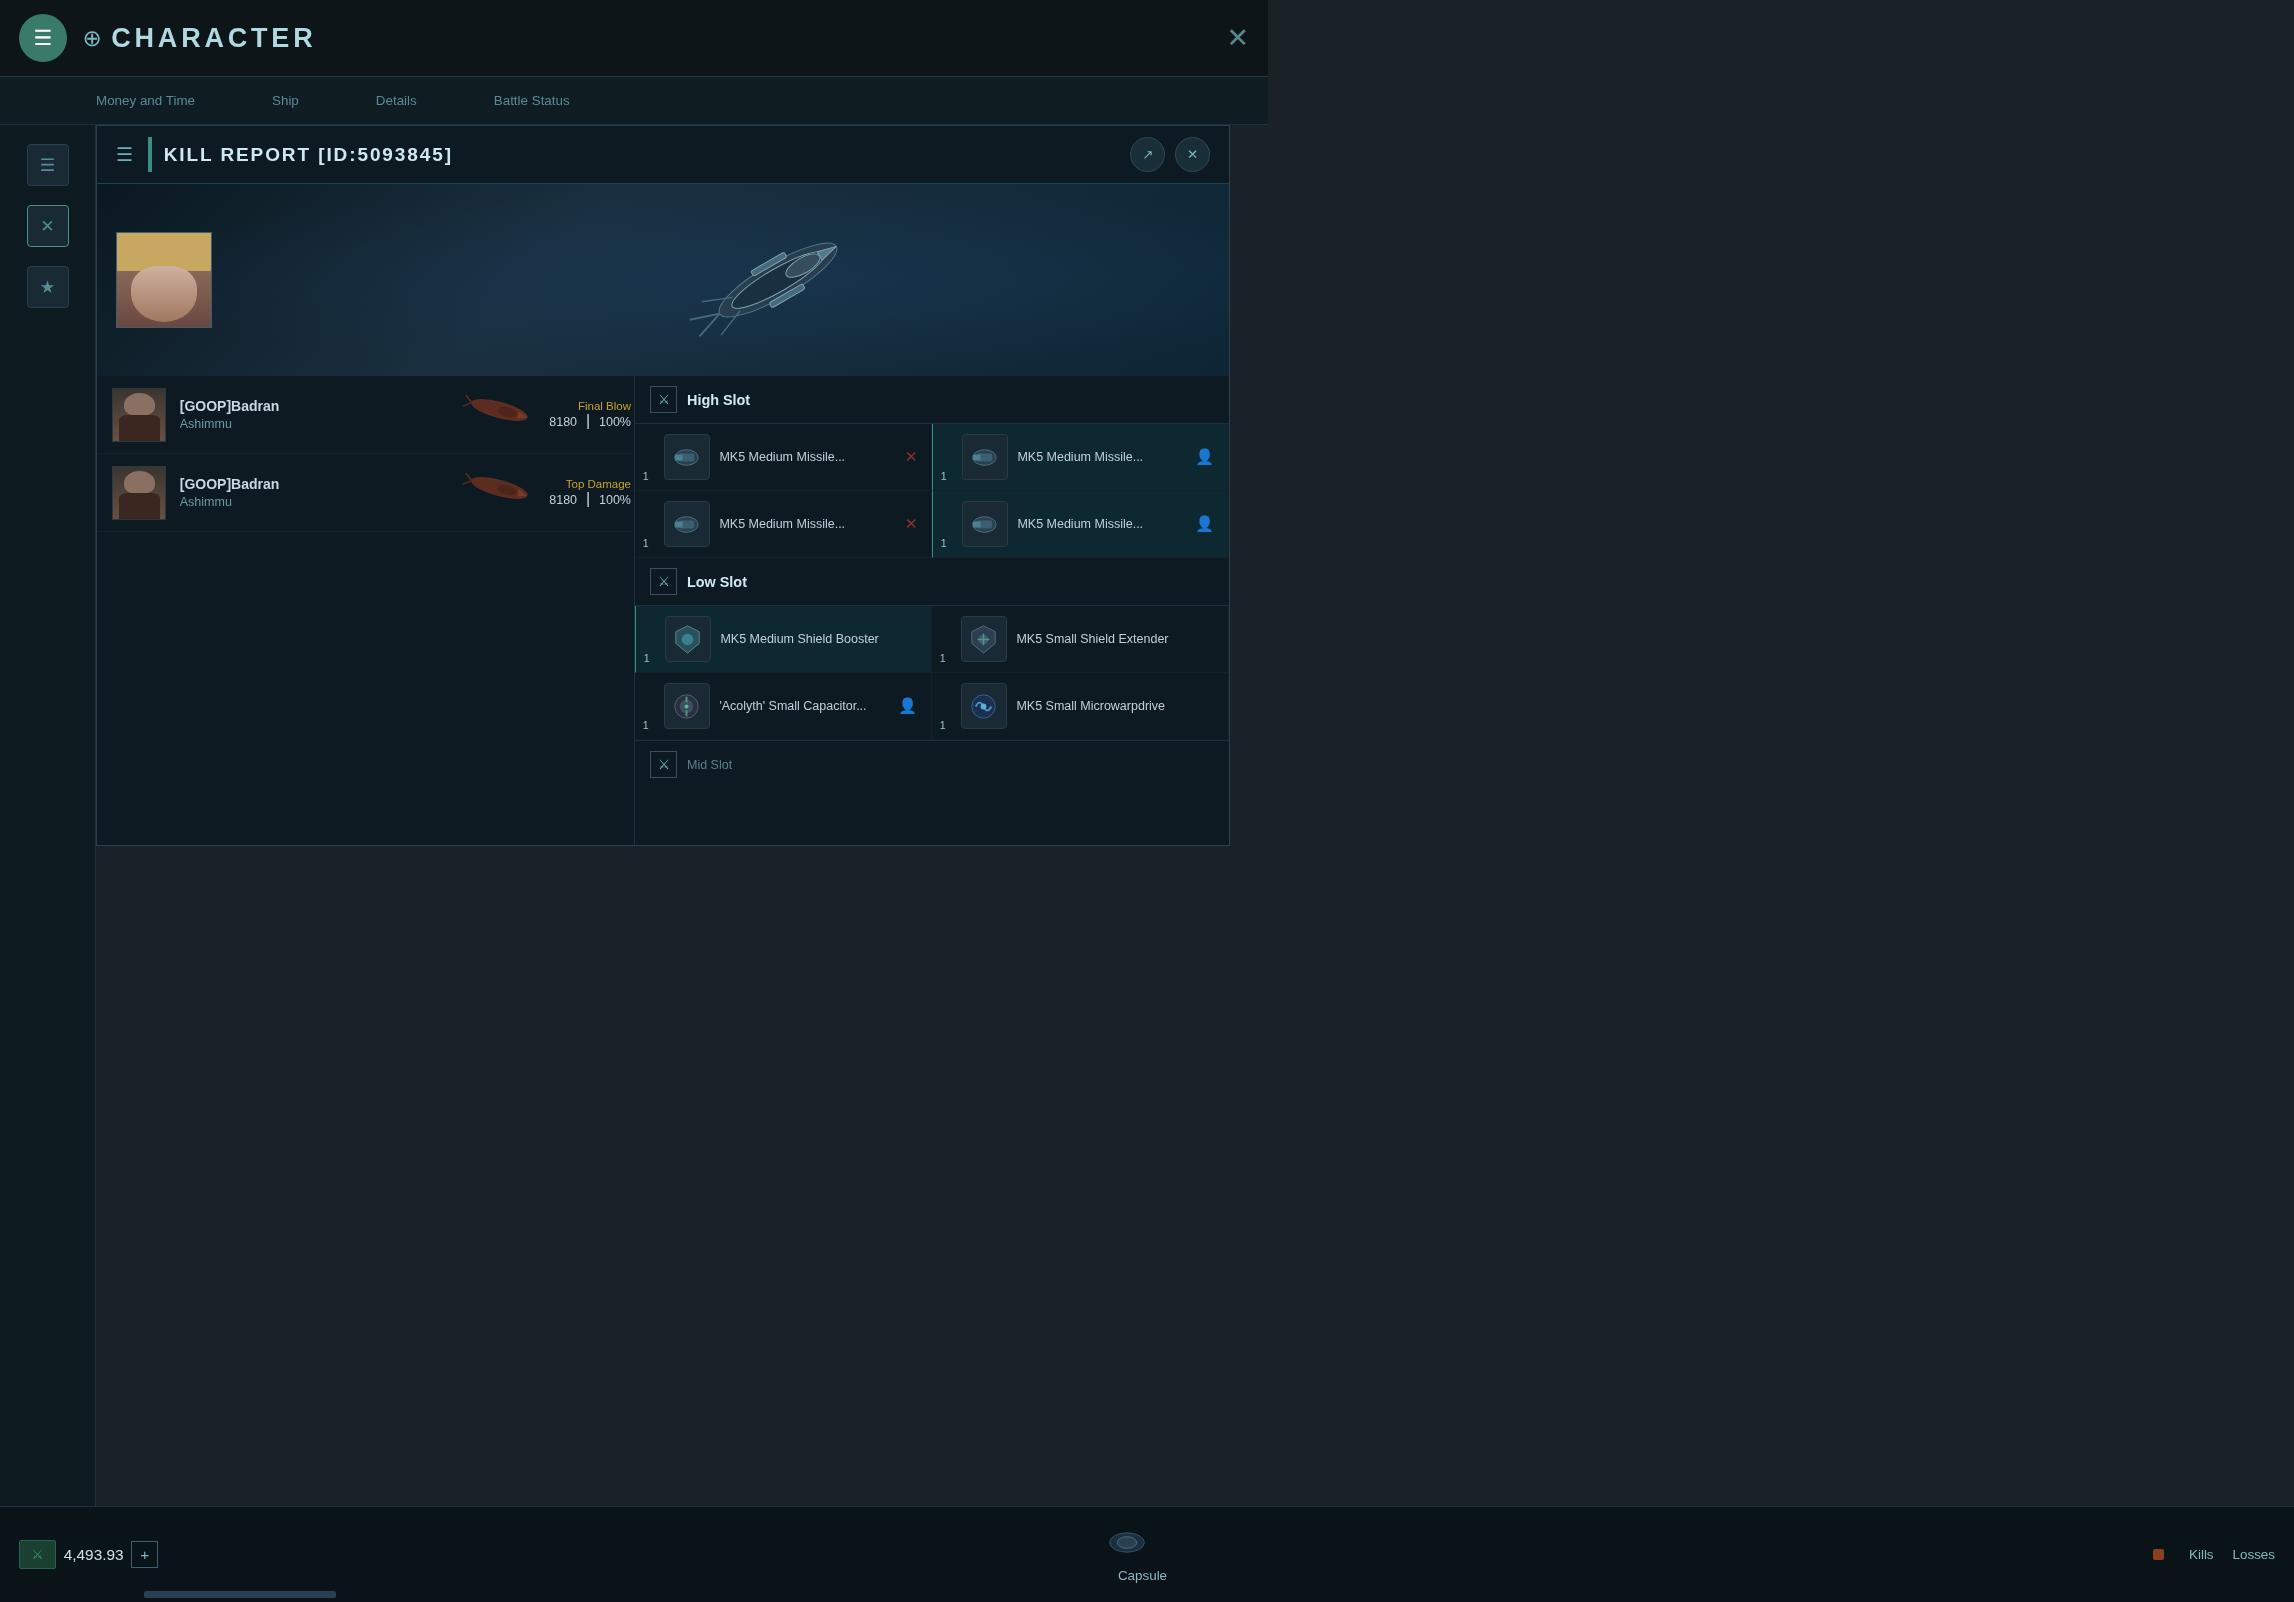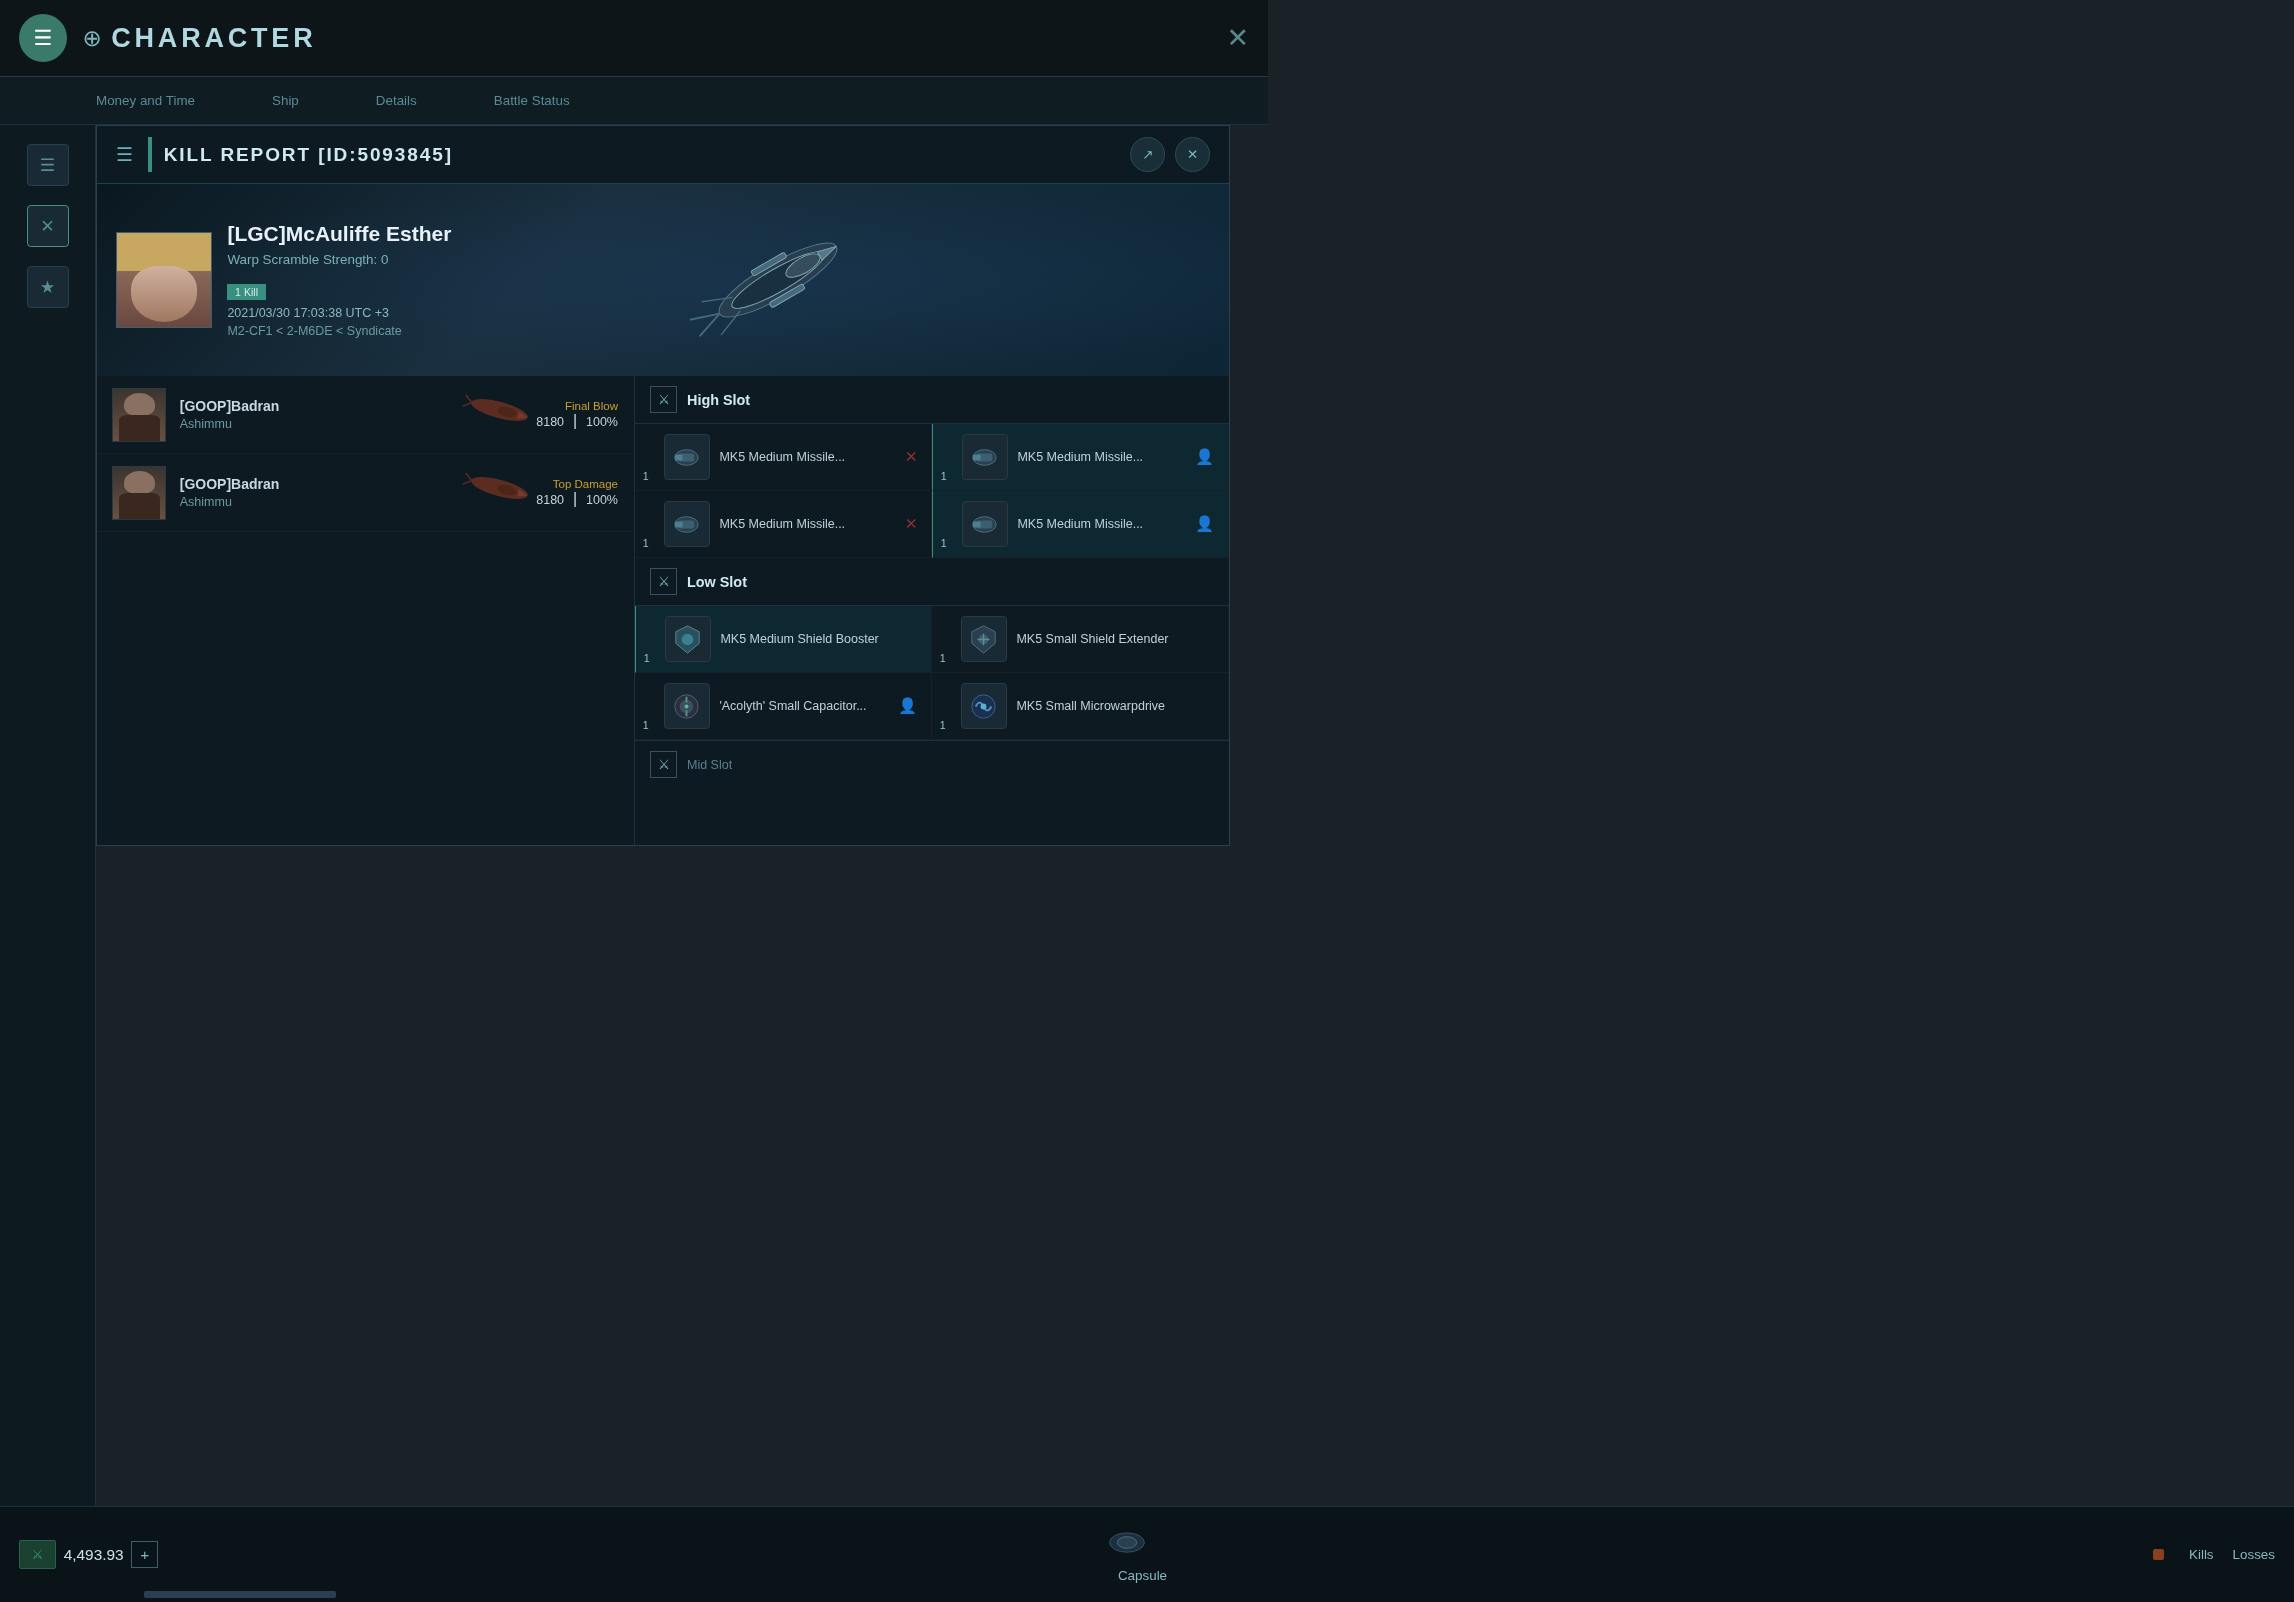--- a/index.html
+++ b/index.html
@@ -272,21 +272,21 @@
     .p-body {
       position: absolute; bottom: 0; left: 10%; right: 10%; height: 50%;
       background: #3a2820;
       border-radius: 20% 20% 0 0;
     }
     .participant-info { flex: 1; }
     .participant-name { color: #c8d8e0; font-size: 14px; font-weight: bold; margin-bottom: 2.9px; }
     .participant-ship { color: #6a9aa0; font-size: 12.5px; }
     .participant-stats {
       position: absolute;
-      right: 16px;
+      right: 3px;
       text-align: right;
     }
     .stat-final { color: #c8a030; font-size: 11.5px; }
     .stat-damage { color: #c8d0d8; font-size: 12.5px; }
     .stat-pct { color: #c8d0d8; font-size: 12.5px; }
 
     
     .ashimmu-svg { opacity: 0.85; }
 
     
@@ -444,27 +444,20 @@
   <div class="kr-hero">
     <div class="kr-hero-bg"></div>
 
     <div class="pilot-avatar">
       <div class="avatar-face">
         <div class="avatar-hair"></div>
         <div class="avatar-face-detail"></div>
       </div>
     </div>
 
-    <div class="pilot-info">
-      <div class="pilot-name">[LGC]McAuliffe Esther</div>
-      <div class="pilot-sub">Warp Scramble Strength: 0</div>
-      <div class="kill-badge">1 Kill</div>
-      <div class="kill-time">2021/03/30 17:03:38 UTC +3</div>
-      <div class="kill-location">M2-CF1 &lt; 2-M6DE &lt; Syndicate</div>
-    </div>
 
     <div class="ship-area">
       <svg class="ship-svg" width="250" height="154" viewBox="0 0 260 160">
 
         <g transform="translate(130,80) rotate(-30)" fill="none" stroke="#8ab0c0" stroke-width="1">
           <ellipse cx="0" cy="0" rx="70" ry="18" fill="#2a4050" stroke="#5a8090"></ellipse>
           <ellipse cx="0" cy="0" rx="55" ry="12" fill="#1a3040"></ellipse>
           <line x1="-70" y1="0" x2="-100" y2="10" stroke="#4a7080" stroke-width="2"></line>
           <line x1="-70" y1="0" x2="-100" y2="-10" stroke="#4a7080" stroke-width="2"></line>
           <line x1="-50" y1="-8" x2="-80" y2="-20" stroke="#4a7080" stroke-width="1.5"></line>

